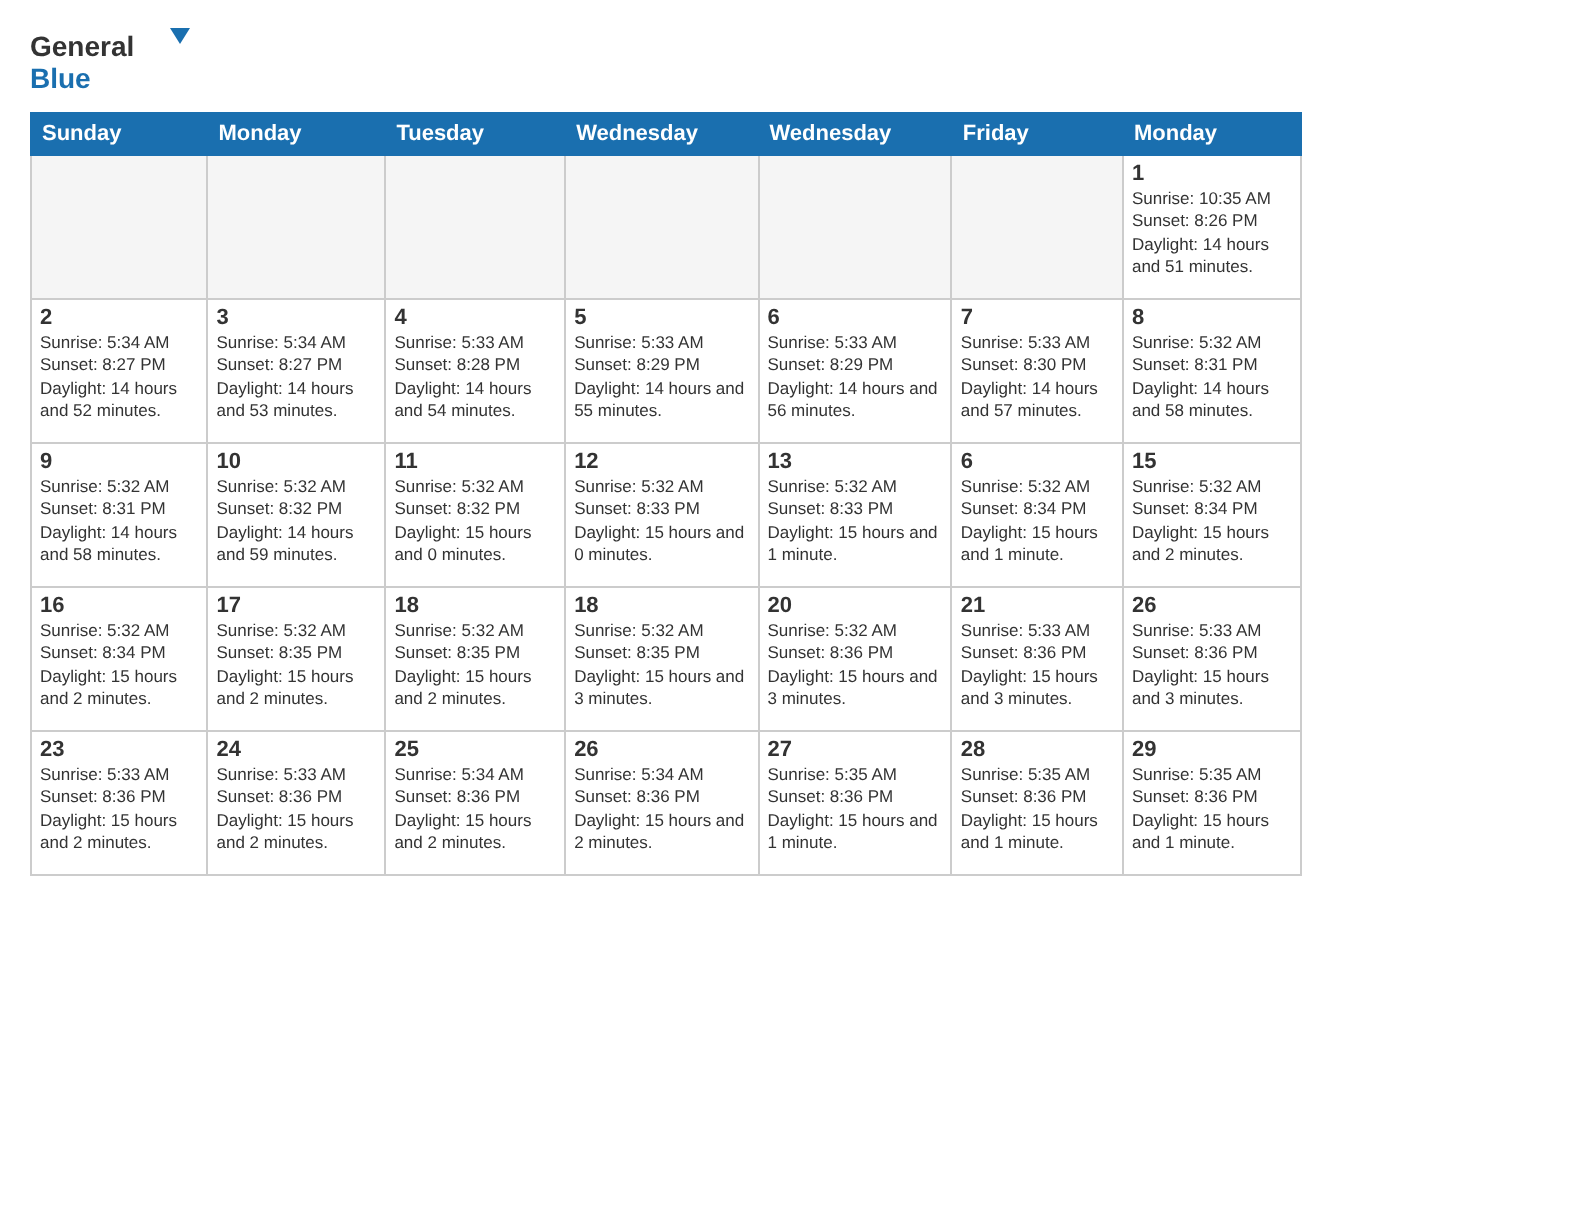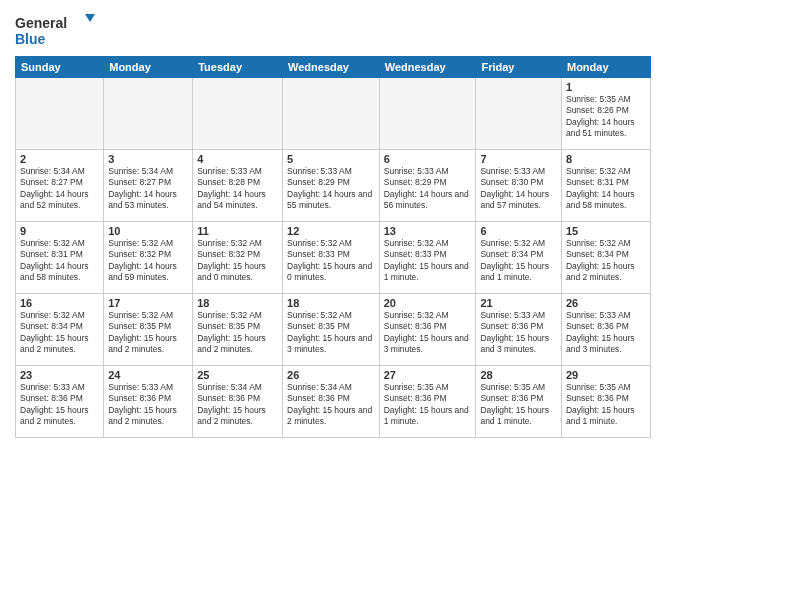--- a/index.html
+++ b/index.html
@@ -113,21 +113,21 @@
     <tbody id="calendar-body">
     <tr class="week-row">
           <td class="empty"></td>
           <td class="empty"></td>
           <td class="empty"></td>
           <td class="empty"></td>
           <td class="empty"></td>
           <td class="empty"></td>
           <td>
             <span class="day-number">1</span>
-            <div class="day-info">Sunrise: 5:35 AM
+            <div class="day-info">Sunrise: 10:35 AM
 Sunset: 8:26 PM
 Daylight: 14 hours and 51 minutes.</div>
           </td>
         </tr>
         <tr class="week-row">
           <td>
             <span class="day-number">2</span>
             <div class="day-info">Sunrise: 5:34 AM
 Sunset: 8:27 PM
 Daylight: 14 hours and 52 minutes.</div>

